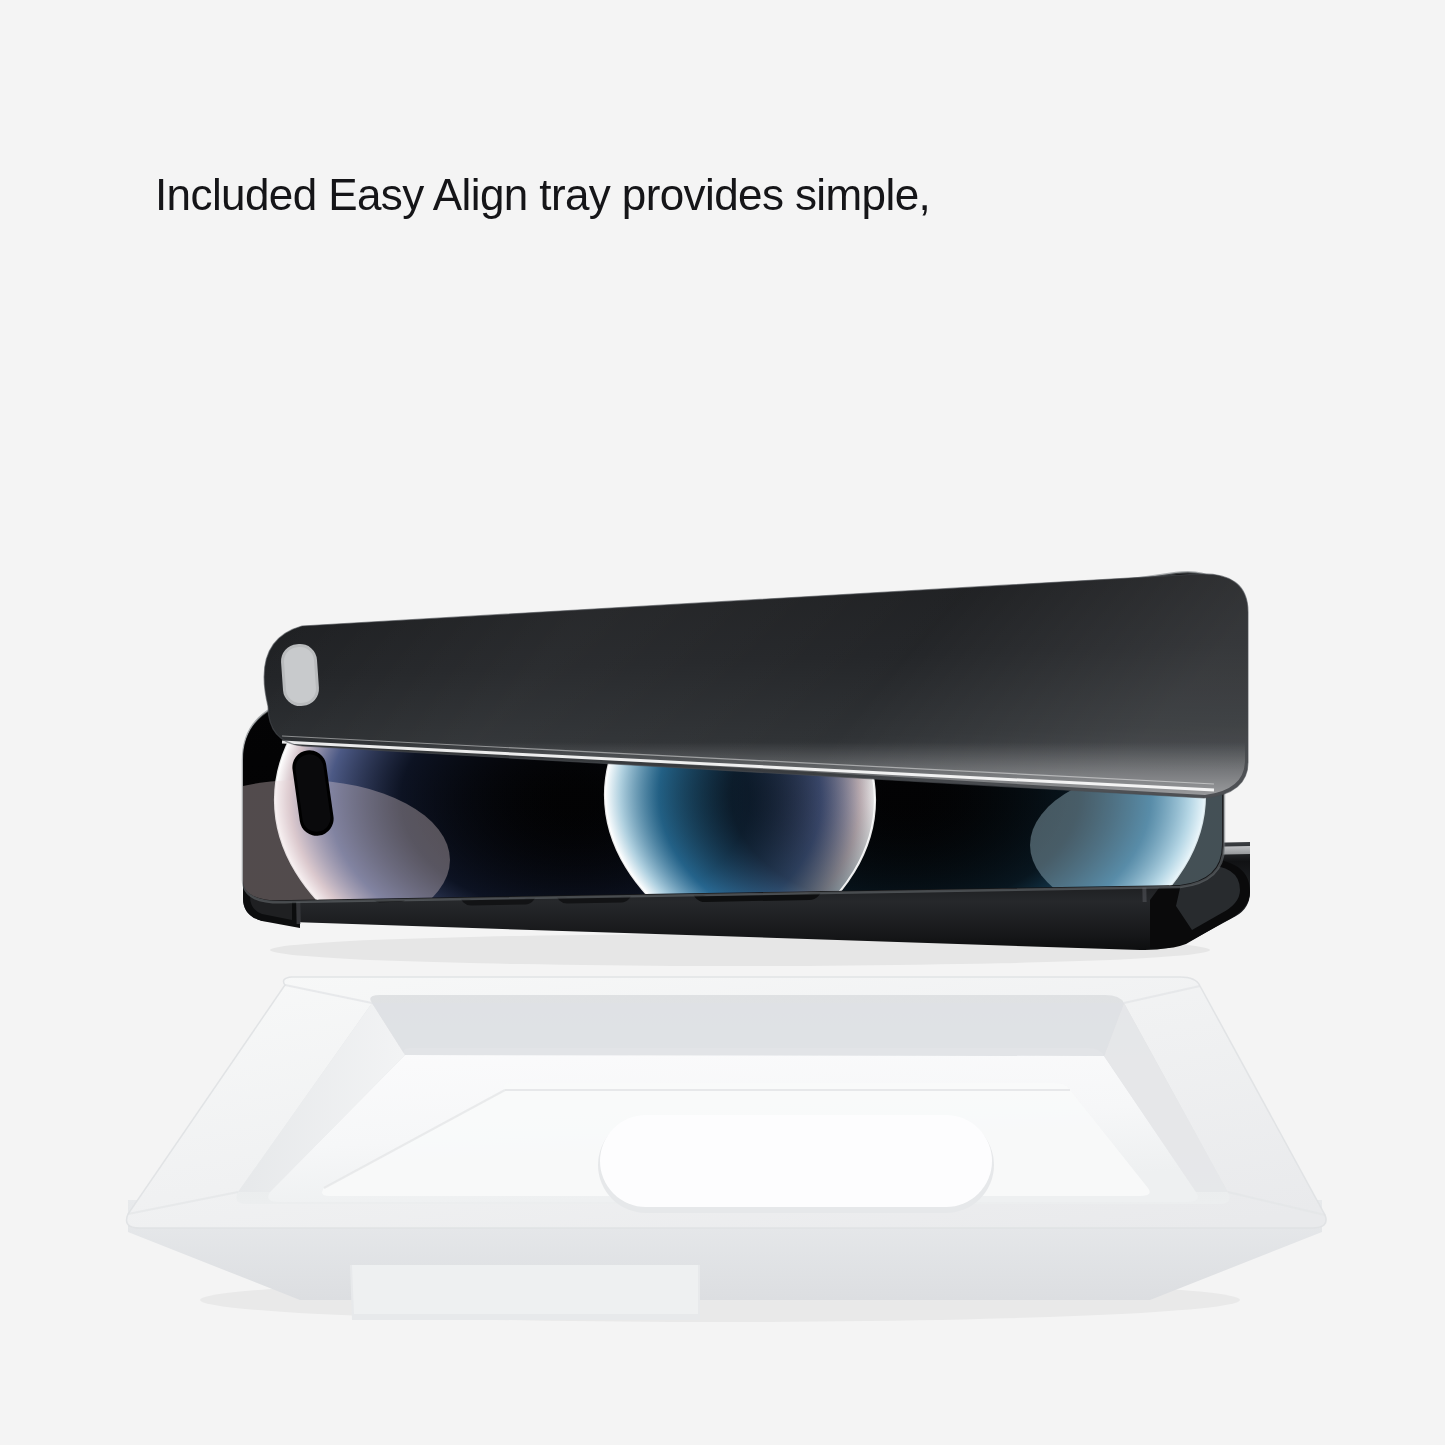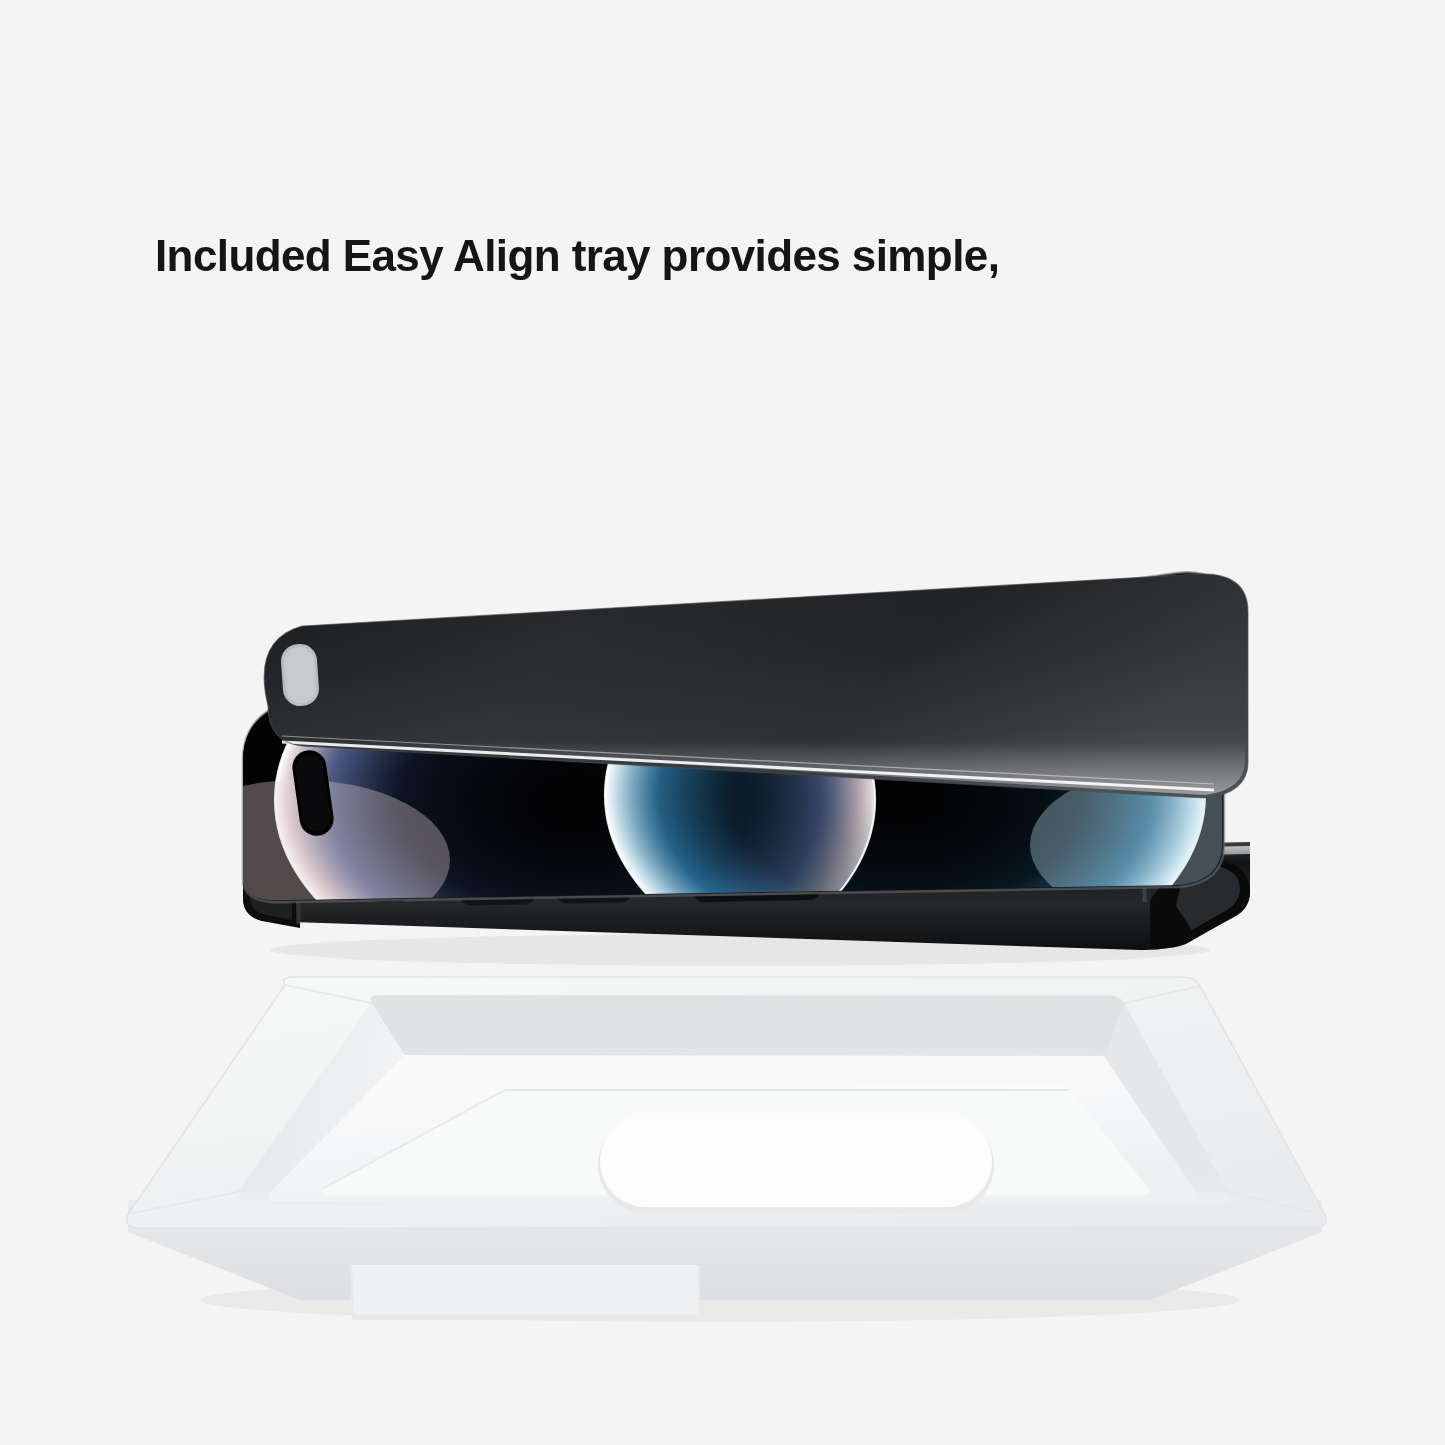--- a/index.html
+++ b/index.html
@@ -26,24 +26,24 @@
   .headline {
     font-size:64px;
     line-height:76px;
     font-weight:400;
     letter-spacing:-1.6px;
     color:#111114;
     white-space:nowrap;
   }
 
   .subhead {
-    margin-top:84px;
+    margin-top:23px;
     font-size:44px;
     line-height:64px;
-    font-weight:700;
+    font-weight:400;
     letter-spacing:-0.6px;
     color:#151518;
     max-width:980px;
   }
 
   
   .stage {
     position:absolute;
     left:0; top:0;
     width:1445px; height:1445px;

